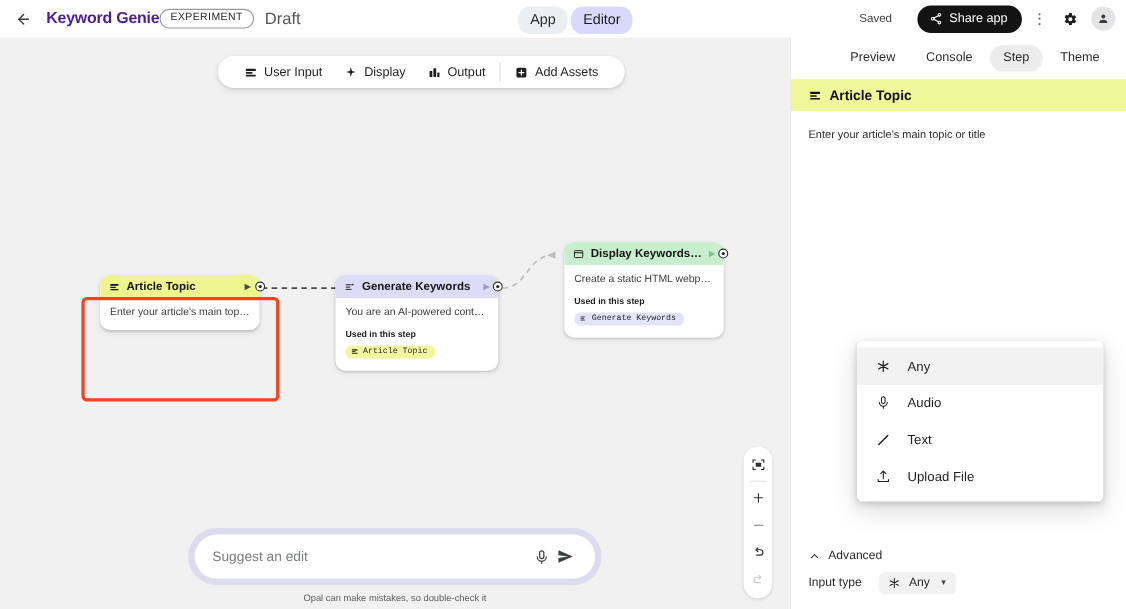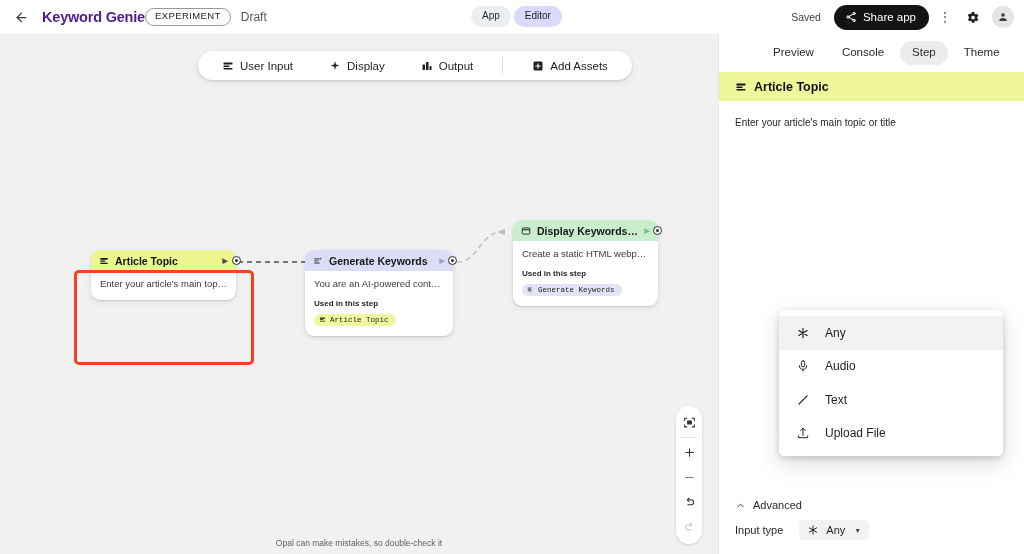--- a/index.html
+++ b/index.html
@@ -26,38 +26,38 @@
   }
   .app-title {
     margin-left: 10px; font-size: 14.5px; font-weight: 700;
     letter-spacing: -0.2px; color: #4c1d95;
   }
   .exp-badge {
     border: 1px solid #9a9a9a; border-radius: 11px;
     padding: 2px 9px 3px; font-size: 9.5px; letter-spacing: 0.4px;
     color: #1f1f1f; font-weight: 500; line-height: 1.1;
   }
-  .draft-label { margin-left: 10px; font-size: 12px; color: #555; }
+  .draft-label { margin-left: 10px; font-size: 15px; color: #555; }
 
   .seg-toggle {
     position: absolute; left: 471px; top: 6px;
     display: flex; gap: 3px; align-items: center;
   }
   .seg {
-    font-size: 10px; padding: 4px 11px 5px; border-radius: 11px;
+    font-size: 13px; padding: 4px 11px 5px; border-radius: 11px;
     cursor: pointer; color: #2a2a2a; line-height: 1.2;
   }
   .seg.app-seg { background: #eceff1; }
   .seg.active { background: #d9d9fb; color: #1b1b1f; }
 
   .right-cluster {
     position: absolute; right: 10px; top: 0; height: 34px;
     display: flex; align-items: center; gap: 9px;
   }
-  .saved-text { font-size: 10.5px; color: #3f3f3f; margin-right: 4px; }
+  .saved-text { font-size: 10.5px; color: #3f3f3f; margin-right: 14px; }
   .share-btn {
     background: #131313; color: #fff; border-radius: 16px;
     height: 25px; padding: 0 13px 0 11px; display: flex; align-items: center;
     gap: 6px; font-size: 11.5px; cursor: pointer;
   }
   .kebab {
     width: 14px; height: 22px; display: flex; flex-direction: column;
     align-items: center; justify-content: center; gap: 2.5px; cursor: pointer;
   }
   .kebab i { width: 2px; height: 2px; background: #6b6b6b; border-radius: 50%; display: block; }
@@ -75,21 +75,21 @@
     position: absolute; top: 34px; left: 0; width: 718px; height: 520px;
     background: #f1f1f1;
     overflow: hidden;
   }
 
   .node-toolbar {
     position: absolute; left: 198px; top: 17px;
     background: #fff; border-radius: 18px; height: 29px;
     display: flex; align-items: center; padding: 0 14px;
     box-shadow: 0 1px 3px rgba(0,0,0,.14), 0 3px 8px rgba(0,0,0,.05);
-    gap: 16px;
+    gap: 0;
   }
   .tool-item {
     display: flex; align-items: center; gap: 6px; font-size: 11.5px;
     padding: 0 10px; cursor: pointer; color: #1f1f1f; white-space: nowrap;
   }
   .tool-sep { width: 1px; height: 17px; background: #dcdcdc; margin: 0 3px; }
 
   
   .node {
     position: absolute; background: #fff; border-radius: 9px;
@@ -425,20 +425,36 @@
           </svg>
       </div>
       <div class="ctrl muted">
         <svg width="13" height="13" viewBox="0 0 24 24" fill="none" stroke="#c9c9c9" stroke-width="1.9" stroke-linecap="round" stroke-linejoin="round">
             <path d="M16 7H9a4.5 4.5 0 000 9h6"></path>
             <path d="M13 4l3 3-3 3"></path>
           </svg>
       </div>
     </div>
 
+    <div class="prompt-wrap">
+      <div class="prompt-inner">
+        <input class="prompt-input" placeholder="Suggest an edit" style="">
+        <div class="prompt-icon">
+          <svg width="15" height="15" viewBox="0 0 24 24" fill="none" stroke="#3c4043" stroke-width="1.8" stroke-linecap="round">
+              <rect x="9" y="3" width="6" height="11" rx="3"></rect>
+              <path d="M5.5 11.5a6.5 6.5 0 0013 0M12 18v3"></path>
+            </svg>
+        </div>
+        <div class="prompt-icon">
+          <svg width="16" height="16" viewBox="0 0 24 24" fill="#3c4043">
+              <path d="M2.5 20.5L22 12 2.5 3.5 2.5 10l13 2-13 2z"></path>
+            </svg>
+        </div>
+      </div>
+    </div>
     <div class="disclaimer">Opal can make mistakes, so double-check it</div>
   </div>
 
   <div class="panel">
     <div class="panel-tabs">
       <div class="ptab">Preview</div>
       <div class="ptab">Console</div>
       <div class="ptab active">Step</div>
       <div class="ptab">Theme</div>
     </div>

